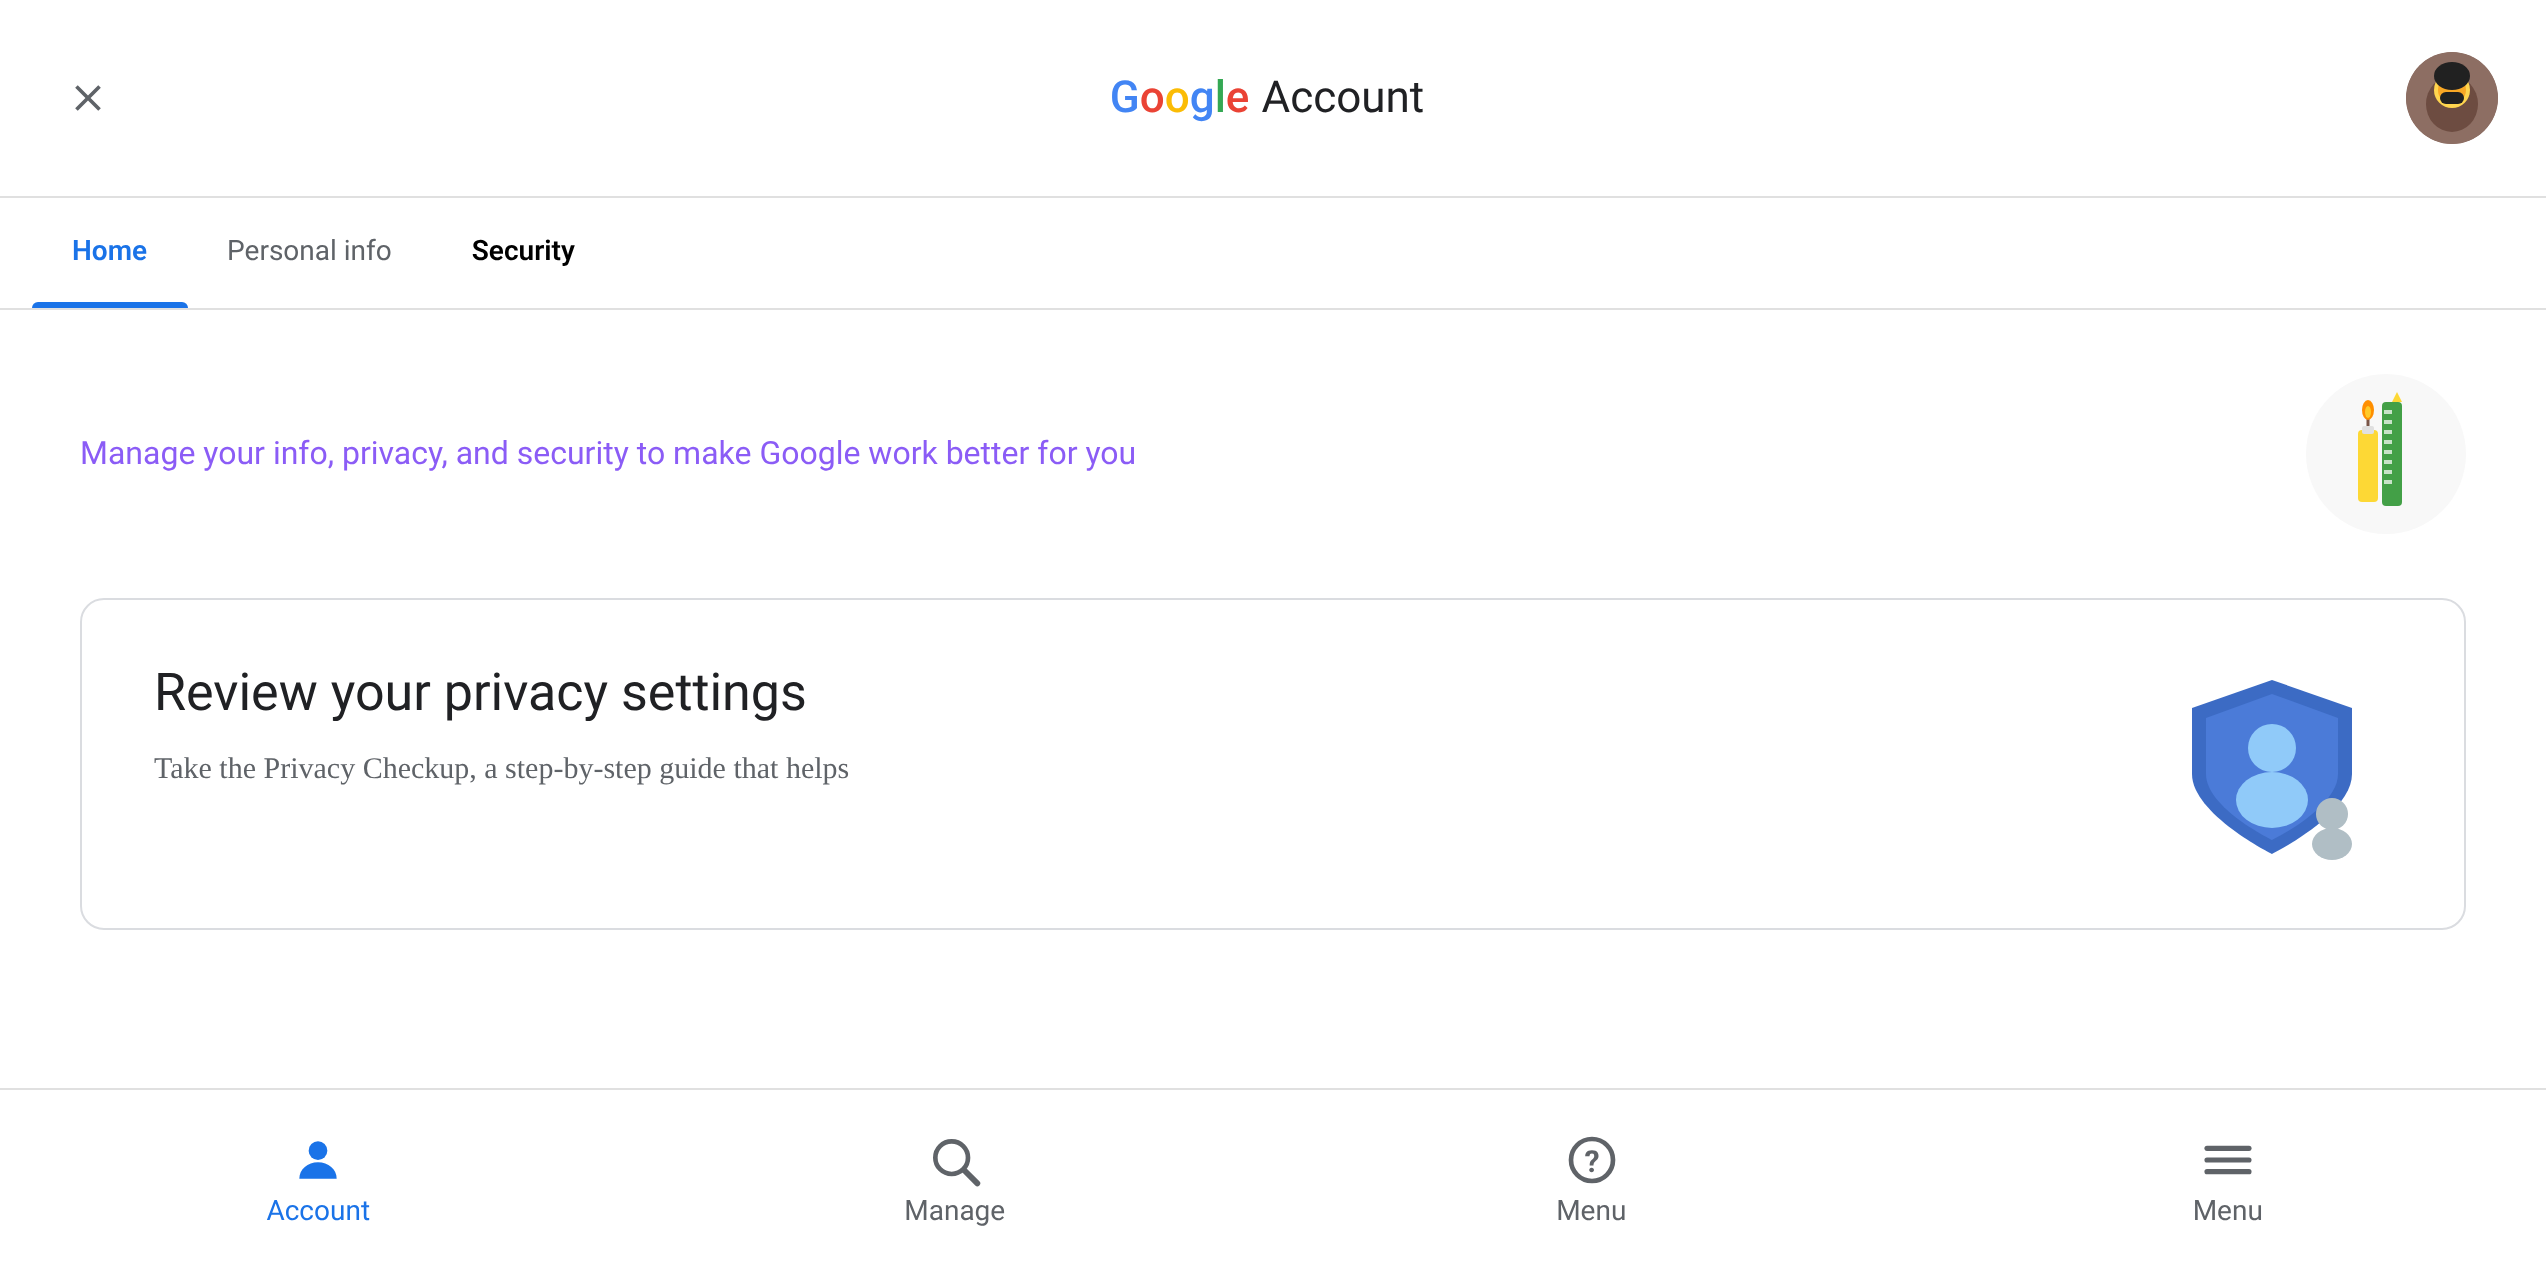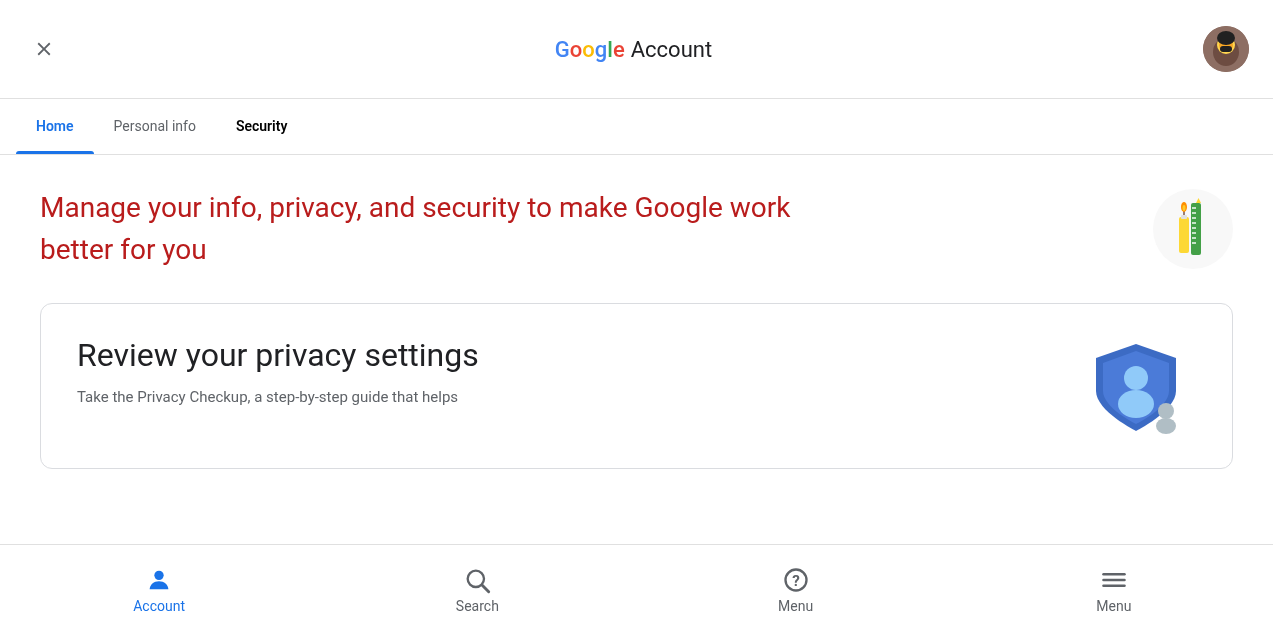--- a/index.html
+++ b/index.html
@@ -104,22 +104,22 @@
     .main-content {
       padding: 32px 40px 16px;
     }
     .hero-section {
       display: flex;
       align-items: center;
       justify-content: space-between;
       margin-bottom: 32px;
     }
     .hero-text {
-      font-size: 28px;
-      color: #b91c1c;
+      font-size: 16px;
+      color: #8b5cf6;
       max-width: 780px;
       line-height: 1.5;
     }
 
     
     .tools-illustration {
       width: 80px;
       height: 80px;
       background: #f8f8f8;
       border-radius: 50%;
@@ -133,29 +133,30 @@
     .privacy-card {
       border: 1px solid #dadce0;
       border-radius: 12px;
       padding: 32px 36px;
       display: flex;
       align-items: flex-start;
       justify-content: space-between;
       background: #fff;
     }
     .privacy-card-text h2 {
-      font-size: 32px;
+      font-size: 26px;
       font-weight: 400;
       color: #202124;
       margin-bottom: 12px;
     }
     .privacy-card-text p {
       font-size: 15px;
       color: #5f6368;
       line-height: 1.5;
+      font-family: Liberation Serif, serif;
     }
     .privacy-card-icon {
       width: 120px;
       height: 100px;
       flex-shrink: 0;
       margin-left: 24px;
     }
 
     
     .bottom-nav {
@@ -302,21 +303,21 @@
     <span class="bottom-nav-label" style="color:#1a73e8;">Account</span>
   </div>
 
   <div class="bottom-nav-item">
     <div class="bottom-nav-icon">
       <svg width="28" height="28" viewBox="0 0 24 24">
         <circle cx="11" cy="11" r="7" fill="none" stroke="#5f6368" stroke-width="2"></circle>
         <line x1="16.5" y1="16.5" x2="22" y2="22" stroke="#5f6368" stroke-width="2.5" stroke-linecap="round"></line>
       </svg>
     </div>
-    <span class="bottom-nav-label">Search</span>
+    <span class="bottom-nav-label">Manage</span>
   </div>
 
   <div class="bottom-nav-item">
     <div class="bottom-nav-icon">
       <svg width="28" height="28" viewBox="0 0 24 24">
         <circle cx="12" cy="12" r="9" fill="none" stroke="#5f6368" stroke-width="2"></circle>
         <text x="12" y="17" text-anchor="middle" font-size="13" font-weight="bold" fill="#5f6368">?</text>
       </svg>
     </div>
     <span class="bottom-nav-label">Menu</span>

